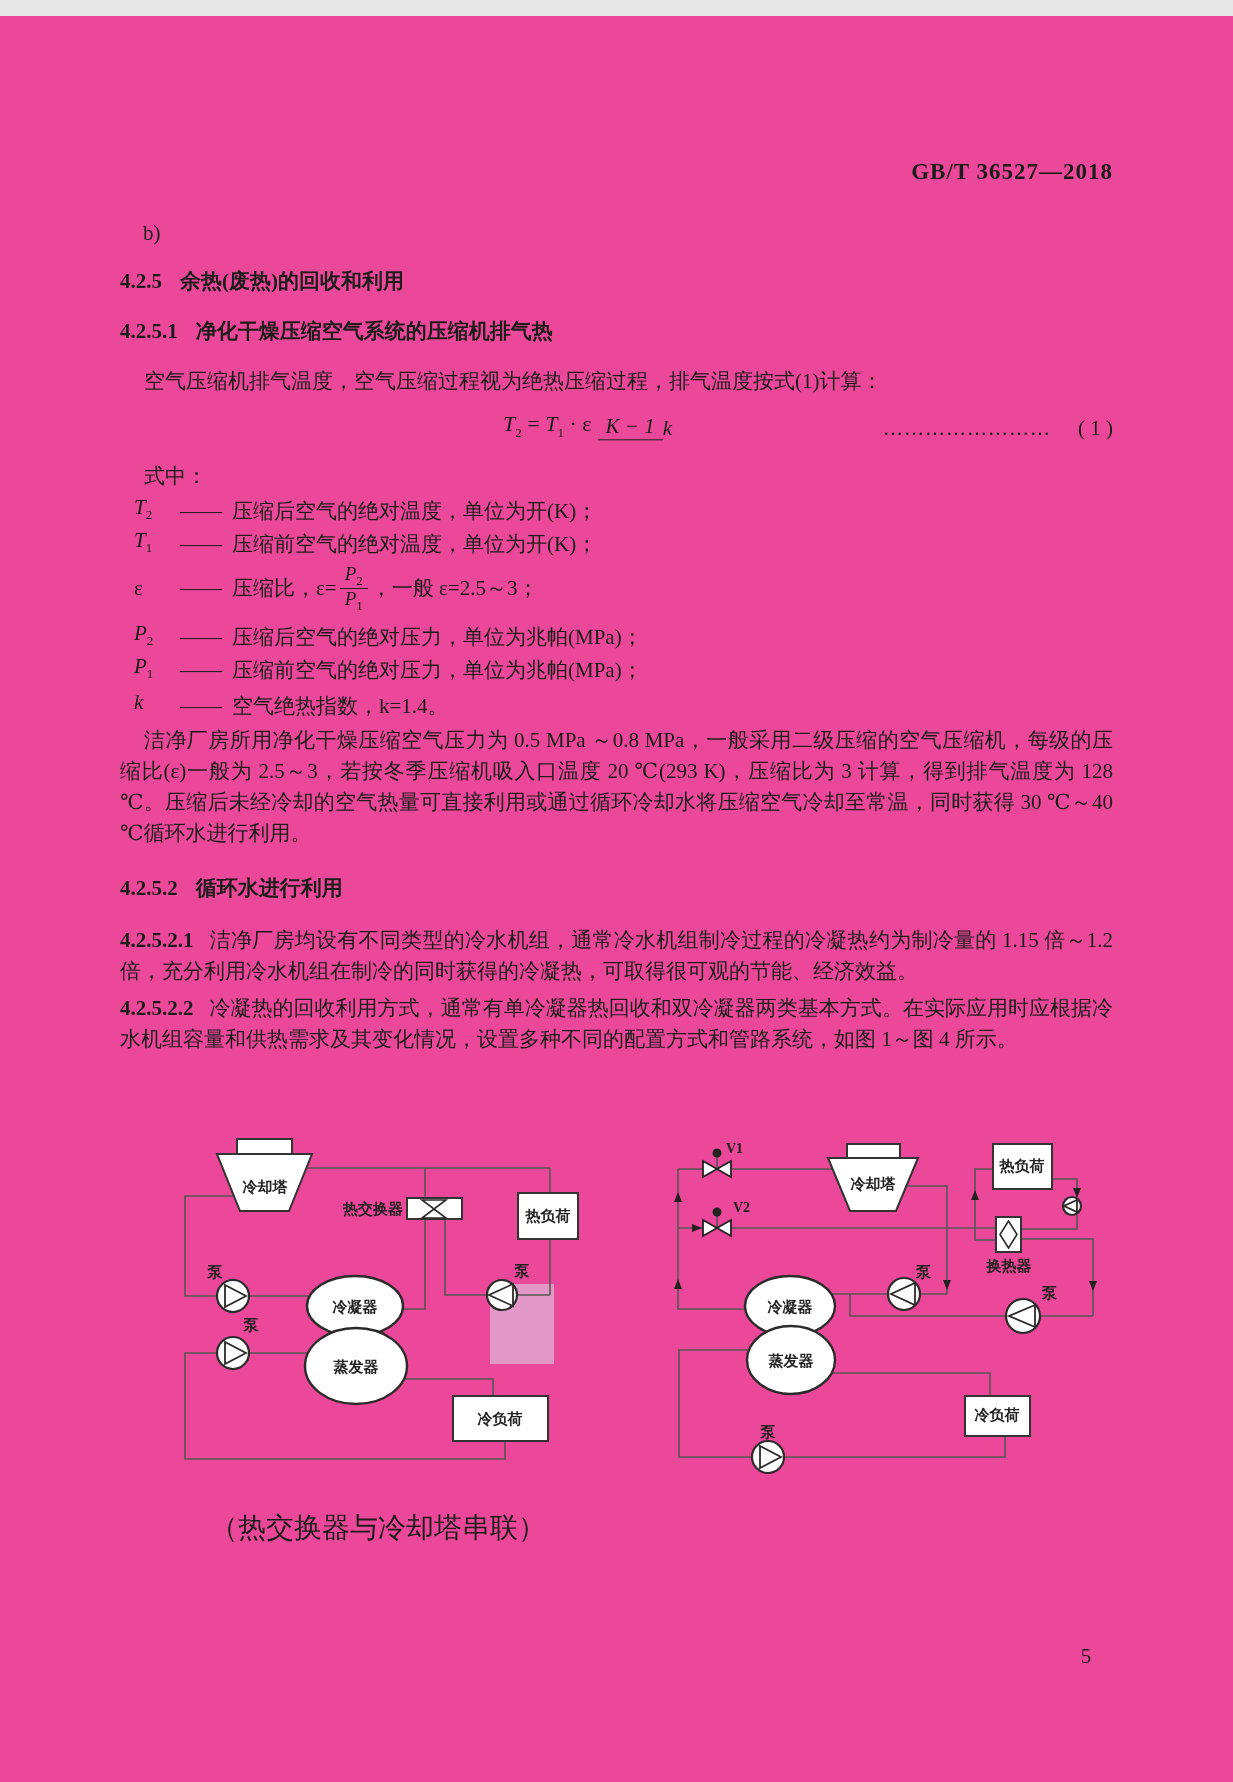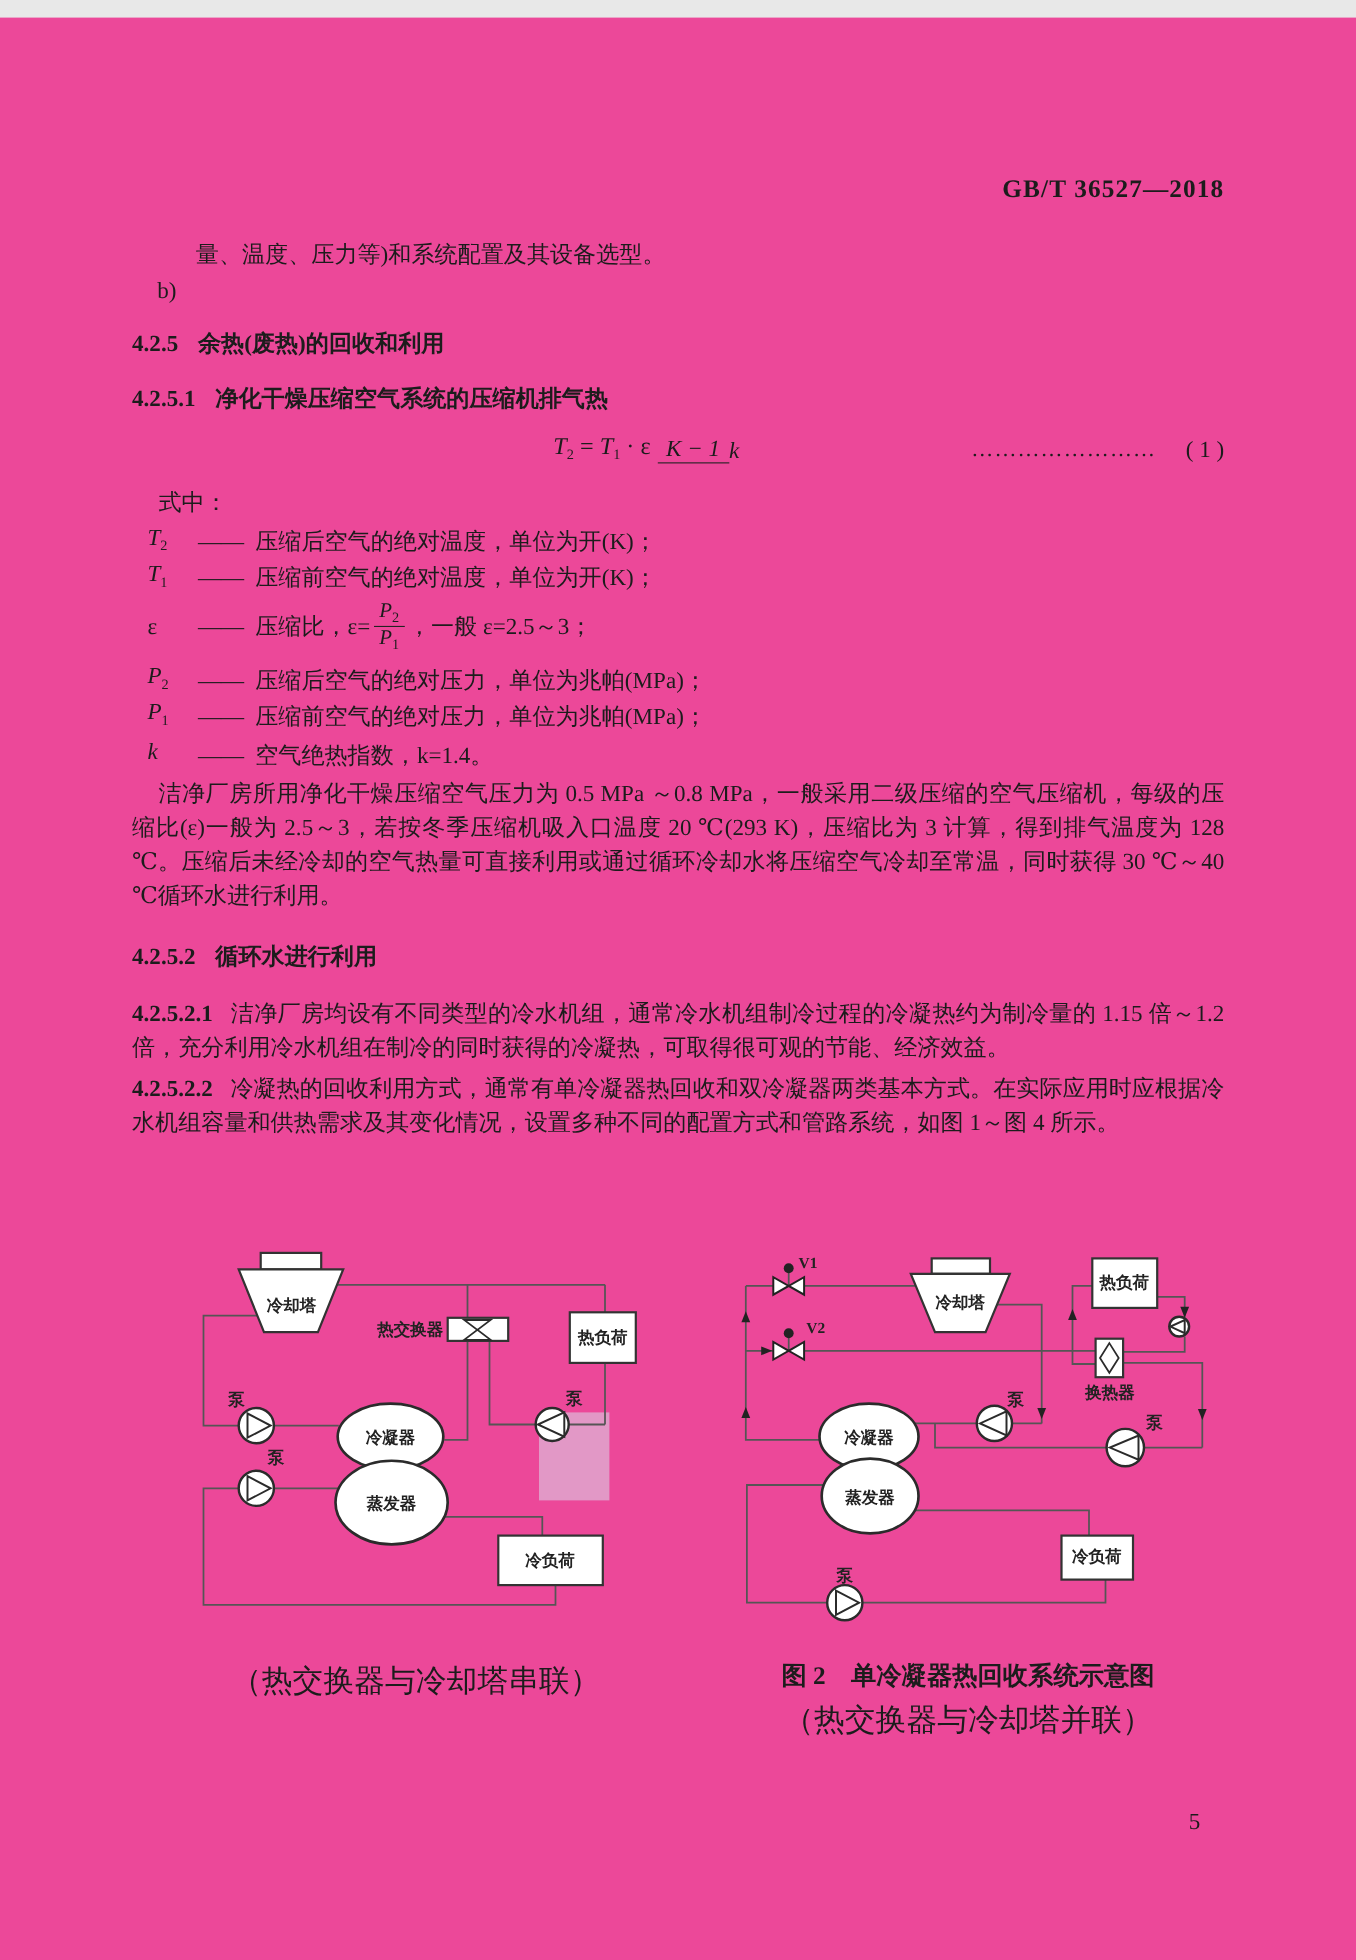--- a/index.html
+++ b/index.html
@@ -62,34 +62,34 @@
 </style>
 </head>
 <body>
 
 <div class="page">
 
   <div class="doc-number">GB/T 36527—2018</div>
 
   <div class="col">
 
-    <div class="cont-a">量、温度、压力等)和系统配置及其设备选型。</div>
 
     <div class="item-b">
       <span class="blabel">b)</span>
     </div>
 
     <div class="h1">
       <span class="hnum">4.2.5</span><span>余热(废热)的回收和利用</span>
     </div>
 
     <div class="h2">
       <span class="hnum">4.2.5.1</span><span>净化干燥压缩空气系统的压缩机排气热</span>
     </div>
 
+    <div class="para1">空气压缩机排气温度，空气压缩过程视为绝热压缩过程，排气温度按式(1)计算：</div>
 
     <div class="formula">
       <span class="feq">
         <span><i>T</i><sub>2</sub>&nbsp;<span>=</span>&nbsp;<i>T</i><sub>1</sub>&nbsp;<span>·</span>&nbsp;<span>ε</span></span>
         <span class="frac">
           <span class="num"><i>K − 1</i></span>
           <span class="den"><i>k</i></span>
         </span>
       </span>
       <span class="fdots">……………………</span>
@@ -261,20 +261,16 @@
     <text x="397" y="284" text-anchor="middle">冷负荷</text>
     <text x="316" y="141">泵</text>
     <text x="442" y="162">泵</text>
     <text x="168" y="301" text-anchor="middle">泵</text>
   </svg>
 
   <div class="cap" style="left:128px; top:1487px; width:500px;">
     <div class="c2">（热交换器与冷却塔串联）</div>
   </div>
 
-  <div class="cap" style="left:630px; top:1492px; width:500px;">
-    <div class="c1">图 2　单冷凝器热回收系统示意图</div>
-    <div class="c2">（热交换器与冷却塔并联）</div>
-  </div>
 
   <div class="pageno">5</div>
 
 </div>
 
 </body></html>

